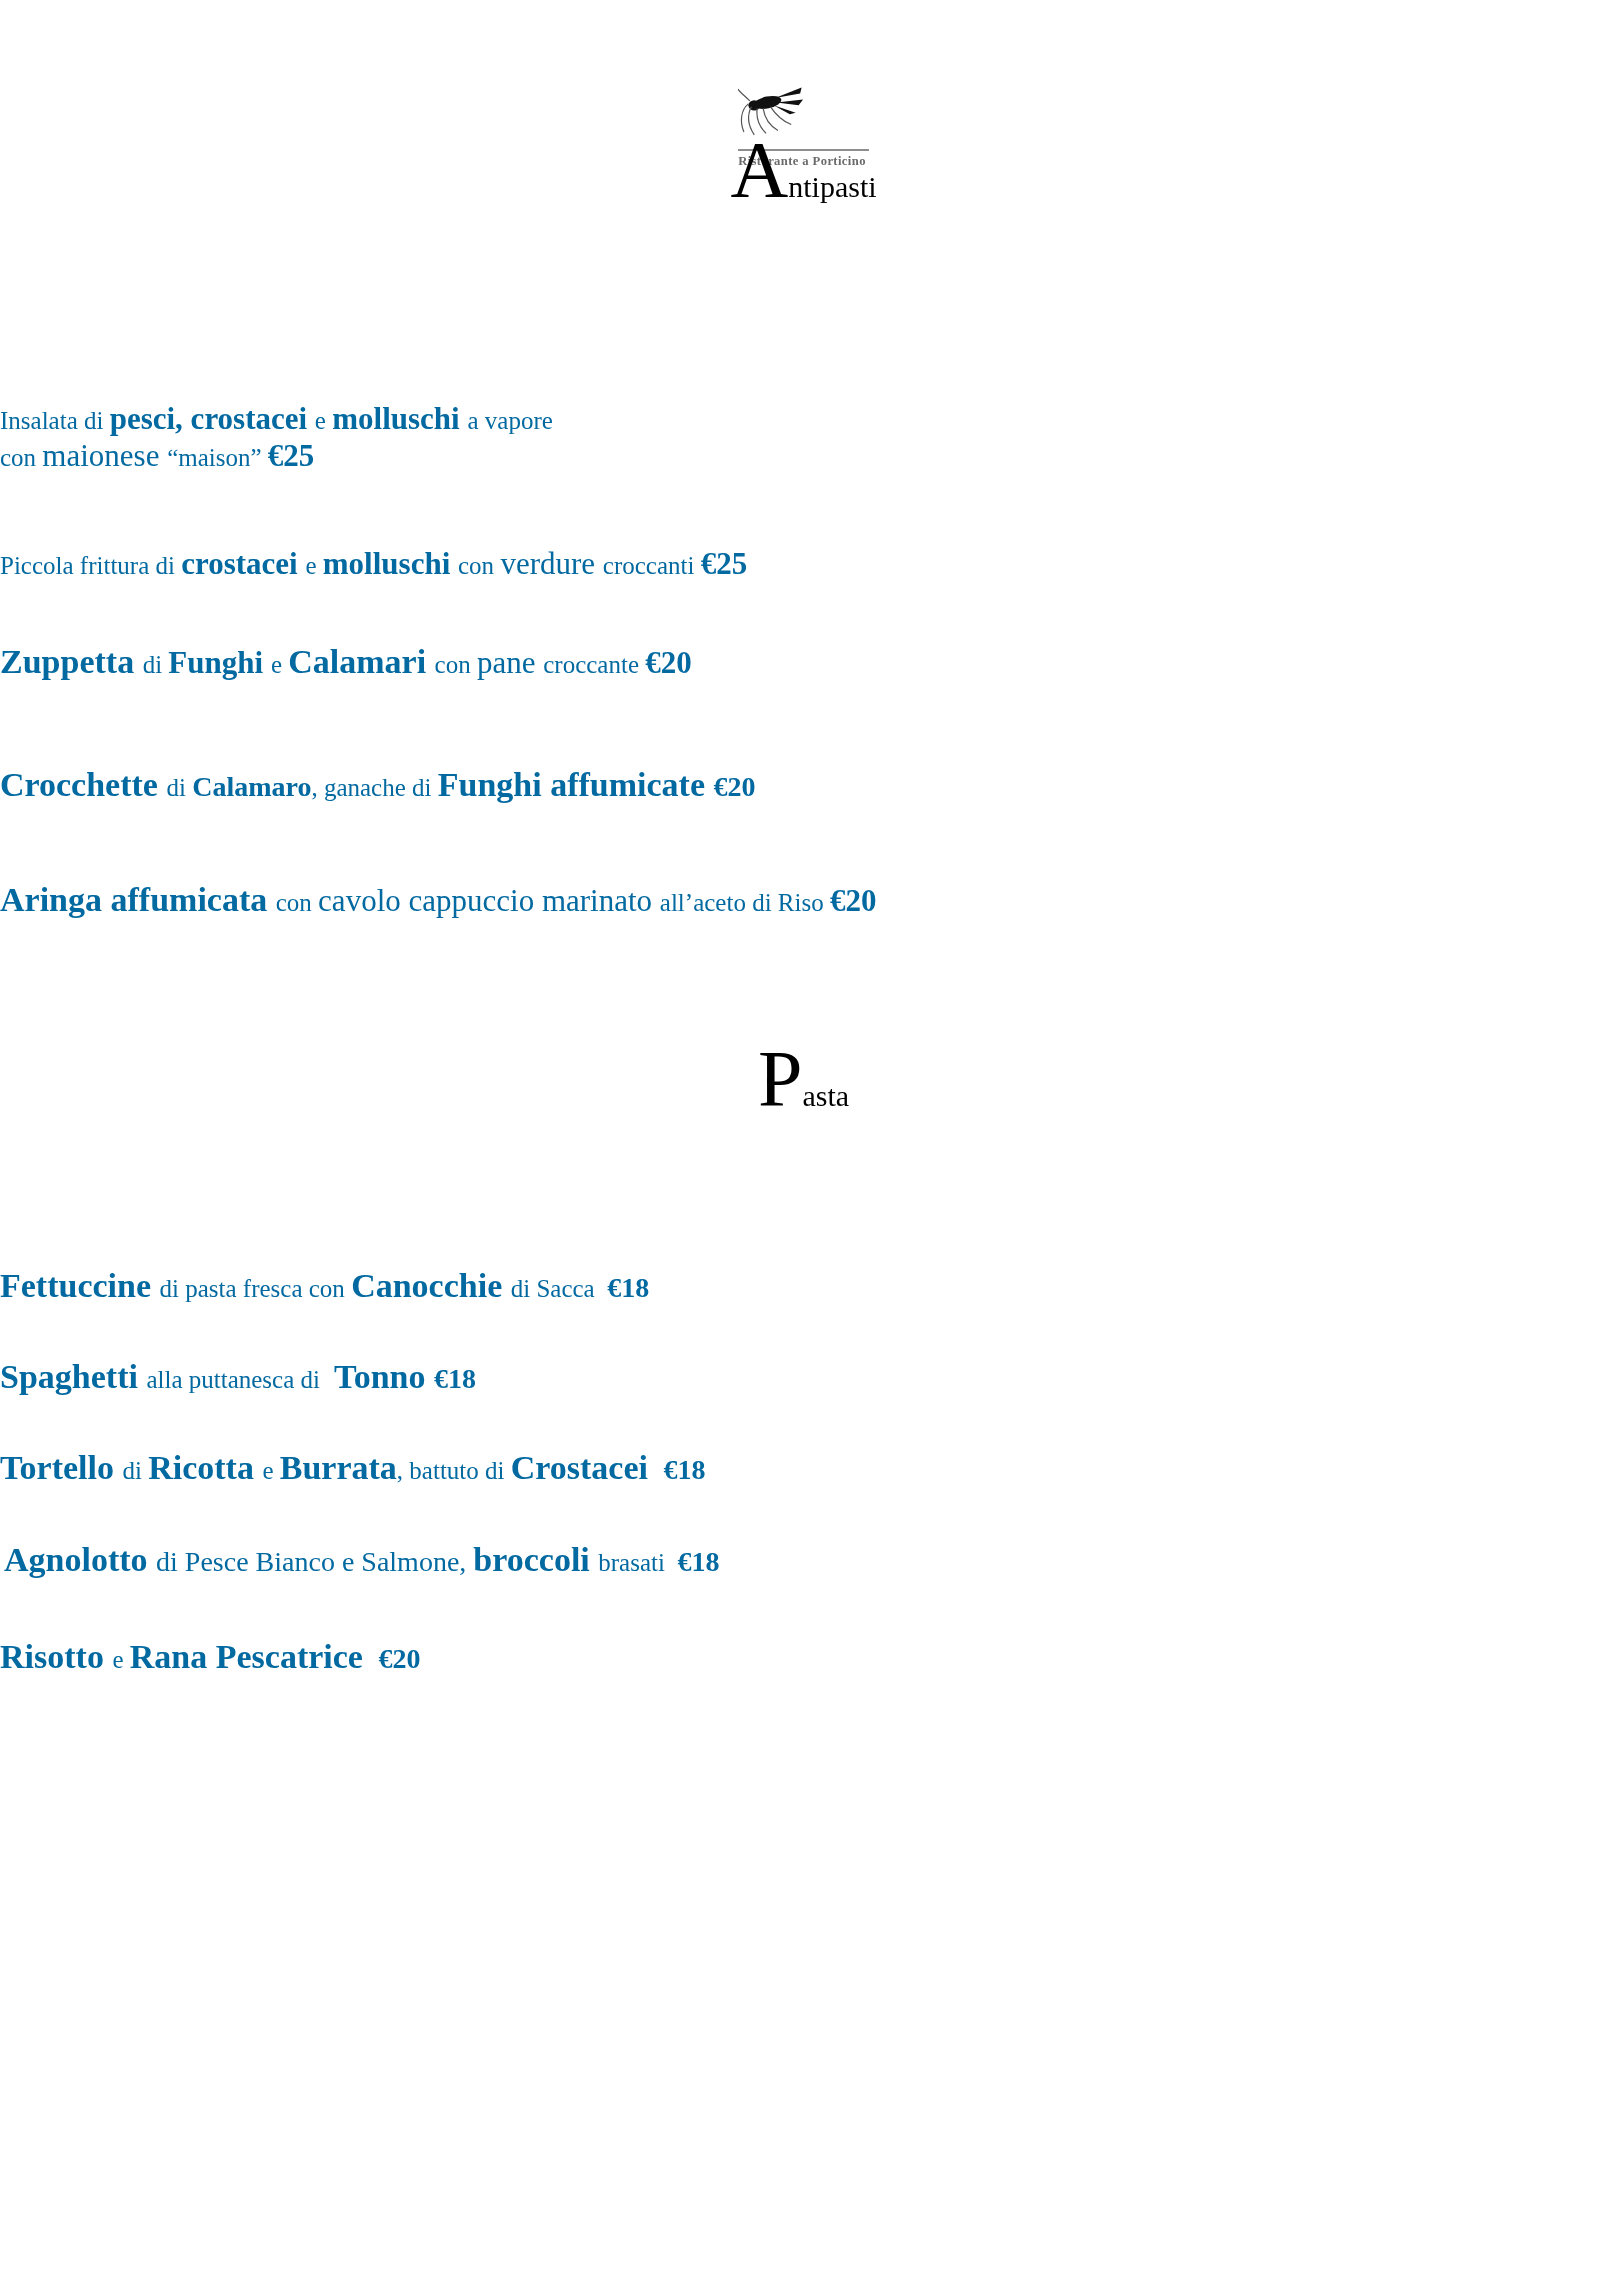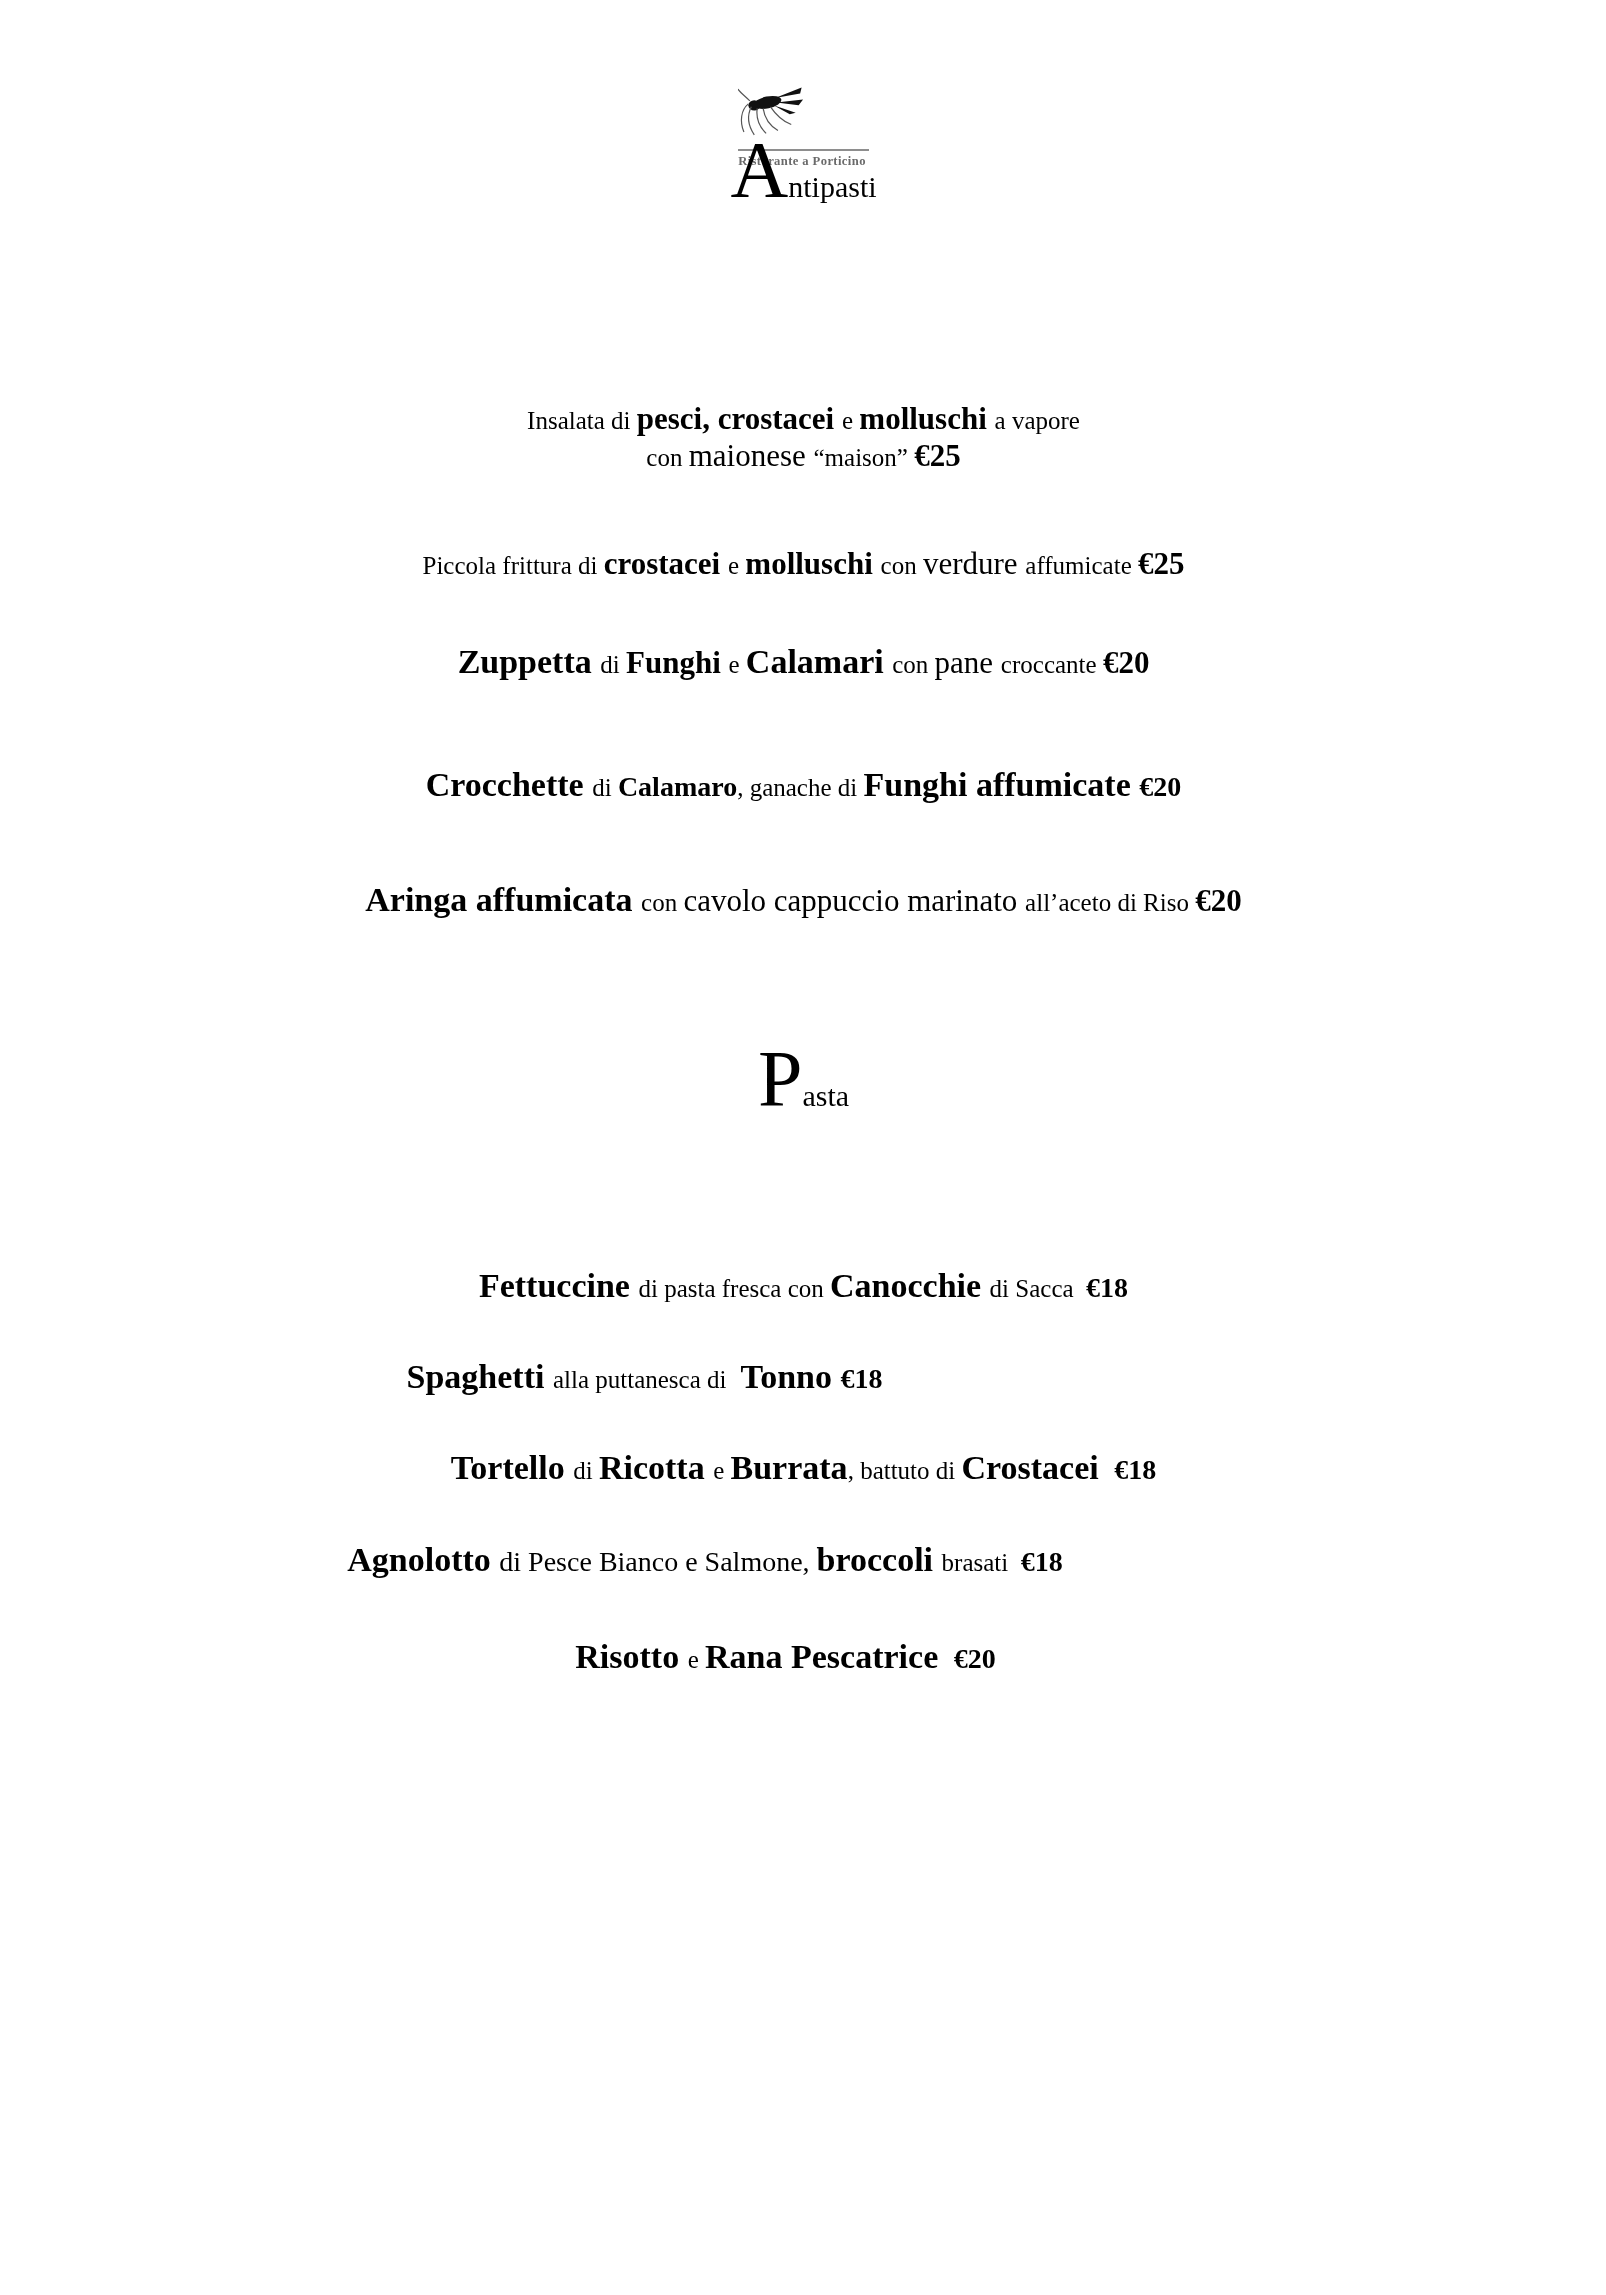--- a/index.html
+++ b/index.html
@@ -82,22 +82,21 @@
     font-size: 80px;
     vertical-align: baseline;
   }
   .section-heading .rest {
     font-size: 30px;
     vertical-align: baseline;
   }
 
   
   .menu-line {
-    text-align: center;
-    color: #000000;
+    color: #0369a1;
     line-height: 1.18;
     white-space: nowrap;
   }
   .seg { white-space: pre; }
   .seg.b { font-weight: bold; }
   .s-sm { font-size: 25px; }
   .s-md { font-size: 28px; }
   .s-lg { font-size: 31px; }
   .s-xl { font-size: 34px; }
 
@@ -147,21 +146,21 @@
     </div>
   </div>
 
   <div id="sections-root">
       <div class="section-heading" style="position: absolute; left: 0px; width: 1607px; top: 130px;"><span class="cap">A</span><span class="rest">ntipasti</span></div>
       <div style="position: absolute; left: 0px; width: 1607px; top: 401px;">
         <div class="menu-line"><span class="seg s-sm">Insalata di </span><span class="seg s-lg b">pesci, crostacei </span><span class="seg s-sm">e </span><span class="seg s-lg b">molluschi </span><span class="seg s-sm">a vapore</span></div>
         <div class="menu-line"><span class="seg s-sm">con </span><span class="seg s-lg">maionese </span><span class="seg s-sm">“maison” </span><span class="seg s-lg b">€25</span></div>
       </div>
       <div style="position: absolute; left: 0px; width: 1607px; top: 546px;">
-        <div class="menu-line"><span class="seg s-sm">Piccola frittura di </span><span class="seg s-lg b">crostacei </span><span class="seg s-sm">e </span><span class="seg s-lg b">molluschi </span><span class="seg s-sm">con </span><span class="seg s-lg">verdure </span><span class="seg s-sm">affumicate </span><span class="seg s-lg b">€25</span></div>
+        <div class="menu-line"><span class="seg s-sm">Piccola frittura di </span><span class="seg s-lg b">crostacei </span><span class="seg s-sm">e </span><span class="seg s-lg b">molluschi </span><span class="seg s-sm">con </span><span class="seg s-lg">verdure </span><span class="seg s-sm">croccanti </span><span class="seg s-lg b">€25</span></div>
       </div>
       <div style="position: absolute; left: 0px; width: 1607px; top: 642px;">
         <div class="menu-line"><span class="seg s-xl b">Zuppetta </span><span class="seg s-sm">di </span><span class="seg s-lg b">Funghi </span><span class="seg s-sm">e </span><span class="seg s-xl b">Calamari </span><span class="seg s-sm">con </span><span class="seg s-lg">pane </span><span class="seg s-sm">croccante </span><span class="seg s-lg b">€20</span></div>
       </div>
       <div style="position: absolute; left: 0px; width: 1607px; top: 765px;">
         <div class="menu-line"><span class="seg s-xl b">Crocchette </span><span class="seg s-sm">di </span><span class="seg s-md b">Calamaro</span><span class="seg s-sm">, ganache di </span><span class="seg s-xl b">Funghi affumicate </span><span class="seg s-md b">€20</span></div>
       </div>
       <div style="position: absolute; left: 0px; width: 1607px; top: 880px;">
         <div class="menu-line"><span class="seg s-xl b">Aringa affumicata </span><span class="seg s-sm">con </span><span class="seg s-lg">cavolo cappuccio marinato </span><span class="seg s-sm">all’aceto di Riso </span><span class="seg s-lg b">€20</span></div>
       </div>

